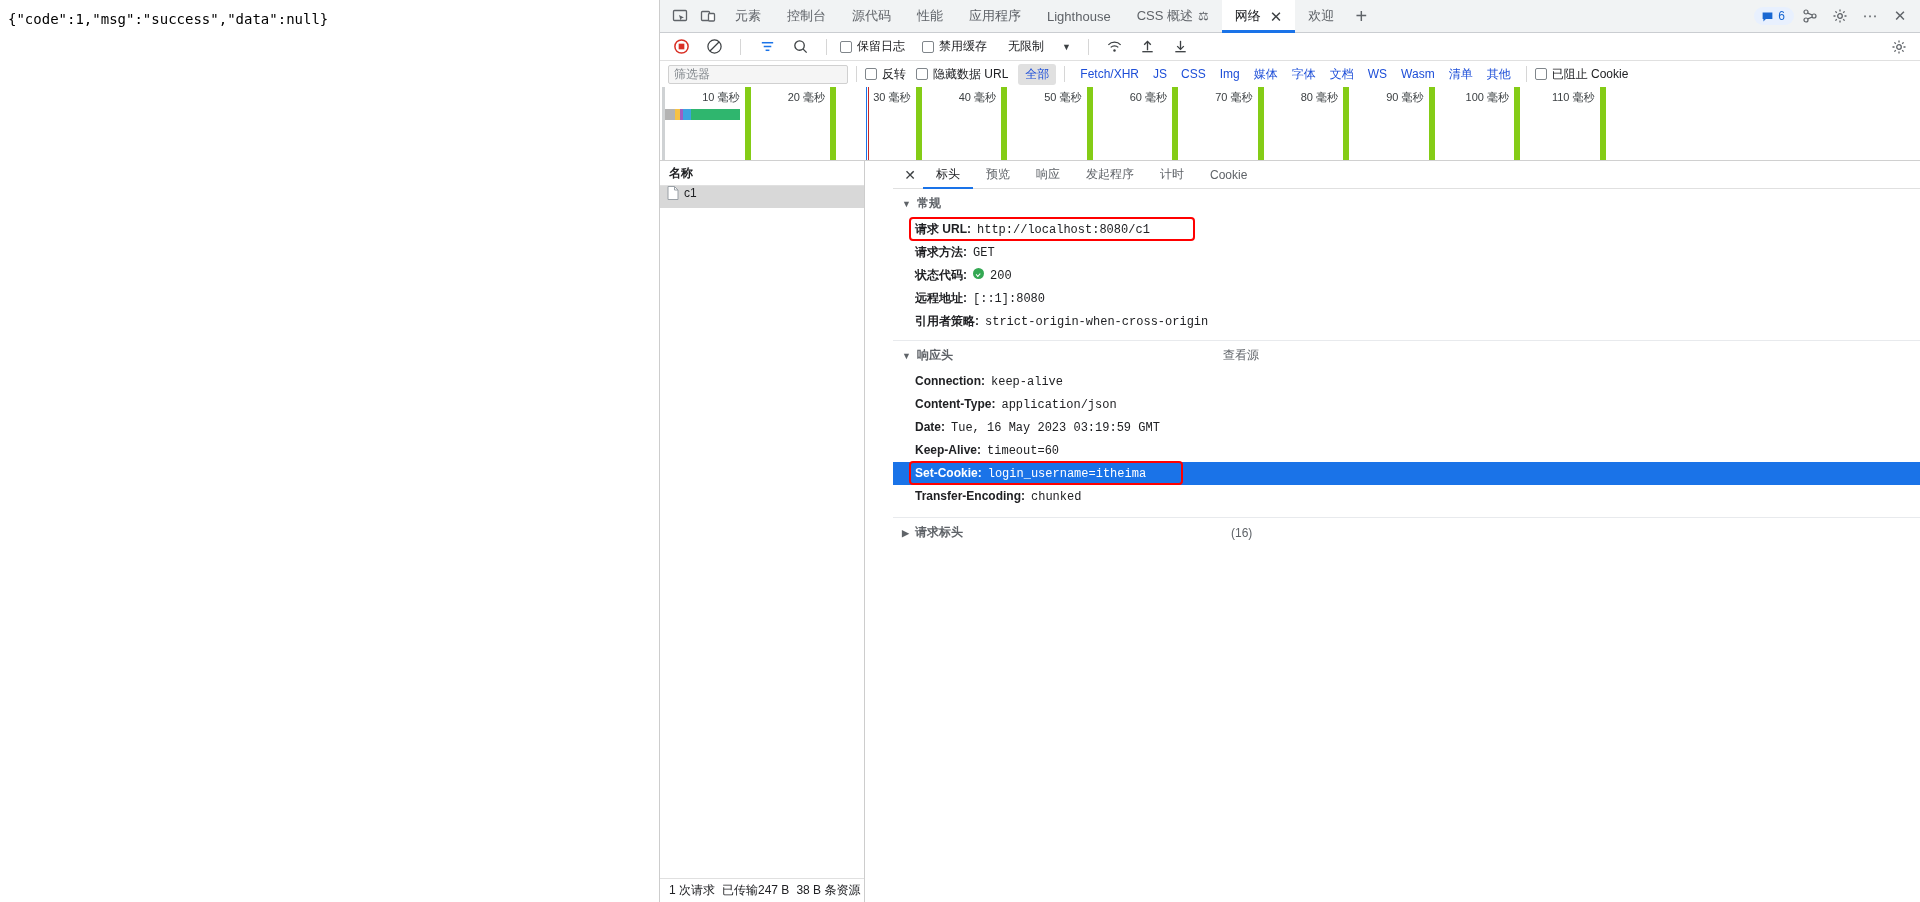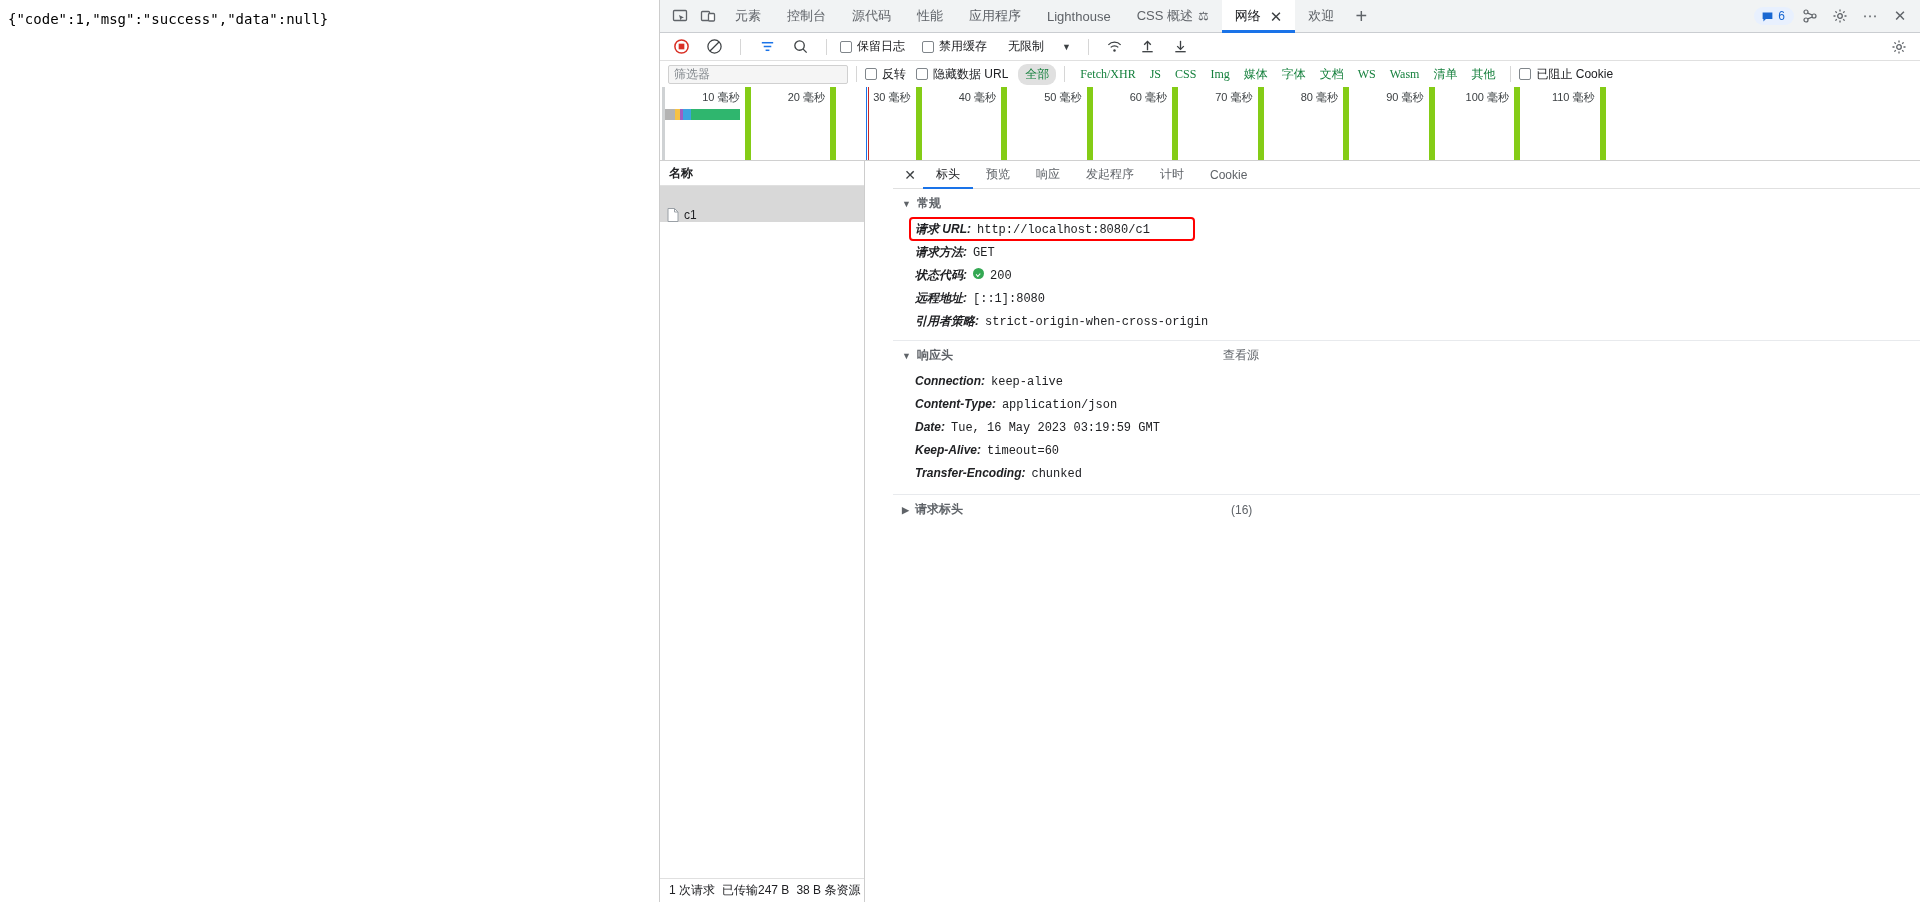--- a/index.html
+++ b/index.html
@@ -165,26 +165,25 @@
     border-radius: 2px;
     font-size: 12px;
     color: #202124;
     padding: 0 5px;
     outline: none;
     font-family: "Liberation Sans", sans-serif;
   }
   .filter-input::placeholder { color: #80868b; }
   .fb-sep { width: 1px; height: 16px; background: #d6d6d6; margin: 0 8px; }
   .type-btn {
-    font-size: 12px; color: #15803d;
+    font-size: 12px; color: #1d4ed8;
     padding: 2px 7px;
-    border-radius: 9px;
-    cursor: pointer;
-    white-space: nowrap;
-    font-family: Liberation Serif, serif;
+    border-radius: 3px;
+    cursor: pointer;
+    white-space: nowrap;
   }
   .type-btn.selected { background: #e0e0e0; }
   .filterbar2 {
     height: 24px; min-height: 24px;
     display: flex; align-items: center;
     padding: 0 8px;
     border-bottom: 1px solid #e0e0e0;
     background: #ffffff;
   }
 
@@ -247,22 +246,22 @@
   }
   .req-head {
     height: 25px; min-height: 25px;
     display: flex; align-items: center;
     padding-left: 9px;
     font-size: 12px; font-weight: bold;
     color: #202124;
     border-bottom: 1px solid #e0e0e0;
   }
   .req-row {
-    height: 36px;
-    display: flex; align-items: flex-end;
+    height: 22px;
+    display: flex; align-items: flex-start;
     gap: 5px;
     padding-left: 7px;
     background: #d8d8d8;
     font-size: 12px;
     color: #202124;
     cursor: pointer;
   }
   .req-rows { flex: 1; }
   .file-icon { width: 12px; height: 14px; display: block; }
   .req-status {
@@ -353,21 +352,20 @@
     font-size: 12px;
     color: #202124;
     line-height: 18px;
     position: relative;
   }
   .kv .k {
     font-weight: bold;
     color: #202124;
     white-space: nowrap;
     font-family: "Liberation Sans", sans-serif;
-    font-style: italic;
   }
   .kv .v {
     margin-left: 6px;
     font-family: Liberation Mono, monospace;
     font-size: 12px;
     color: #202124;
     white-space: nowrap;
   }
   .boxed {
     position: absolute;
@@ -707,20 +705,27 @@
             <span class="v">application/json</span>
           </div>
           <div class="kv">
             <span class="k">Date:</span>
             <span class="v">Tue, 16 May 2023 03:19:59 GMT</span>
           </div>
           <div class="kv">
             <span class="k">Keep-Alive:</span>
             <span class="v">timeout=60</span>
           </div>
+          <div style="position:relative">
+            <div class="kv rowsel">
+              <span class="k">Set-Cookie:</span>
+              <span class="v">login_username=itheima</span>
+            </div>
+            <div class="boxed" style="left:16px; top:-1px; width:274px; height:24px;"></div>
+          </div>
           <div class="kv">
             <span class="k">Transfer-Encoding:</span>
             <span class="v">chunked</span>
           </div>
 
           <div class="sec-title" style="margin-top:9px">
             <span class="tri">▶</span>
             <span>请求标头</span>
             <span class="sec-count">(16)</span>
           </div>

